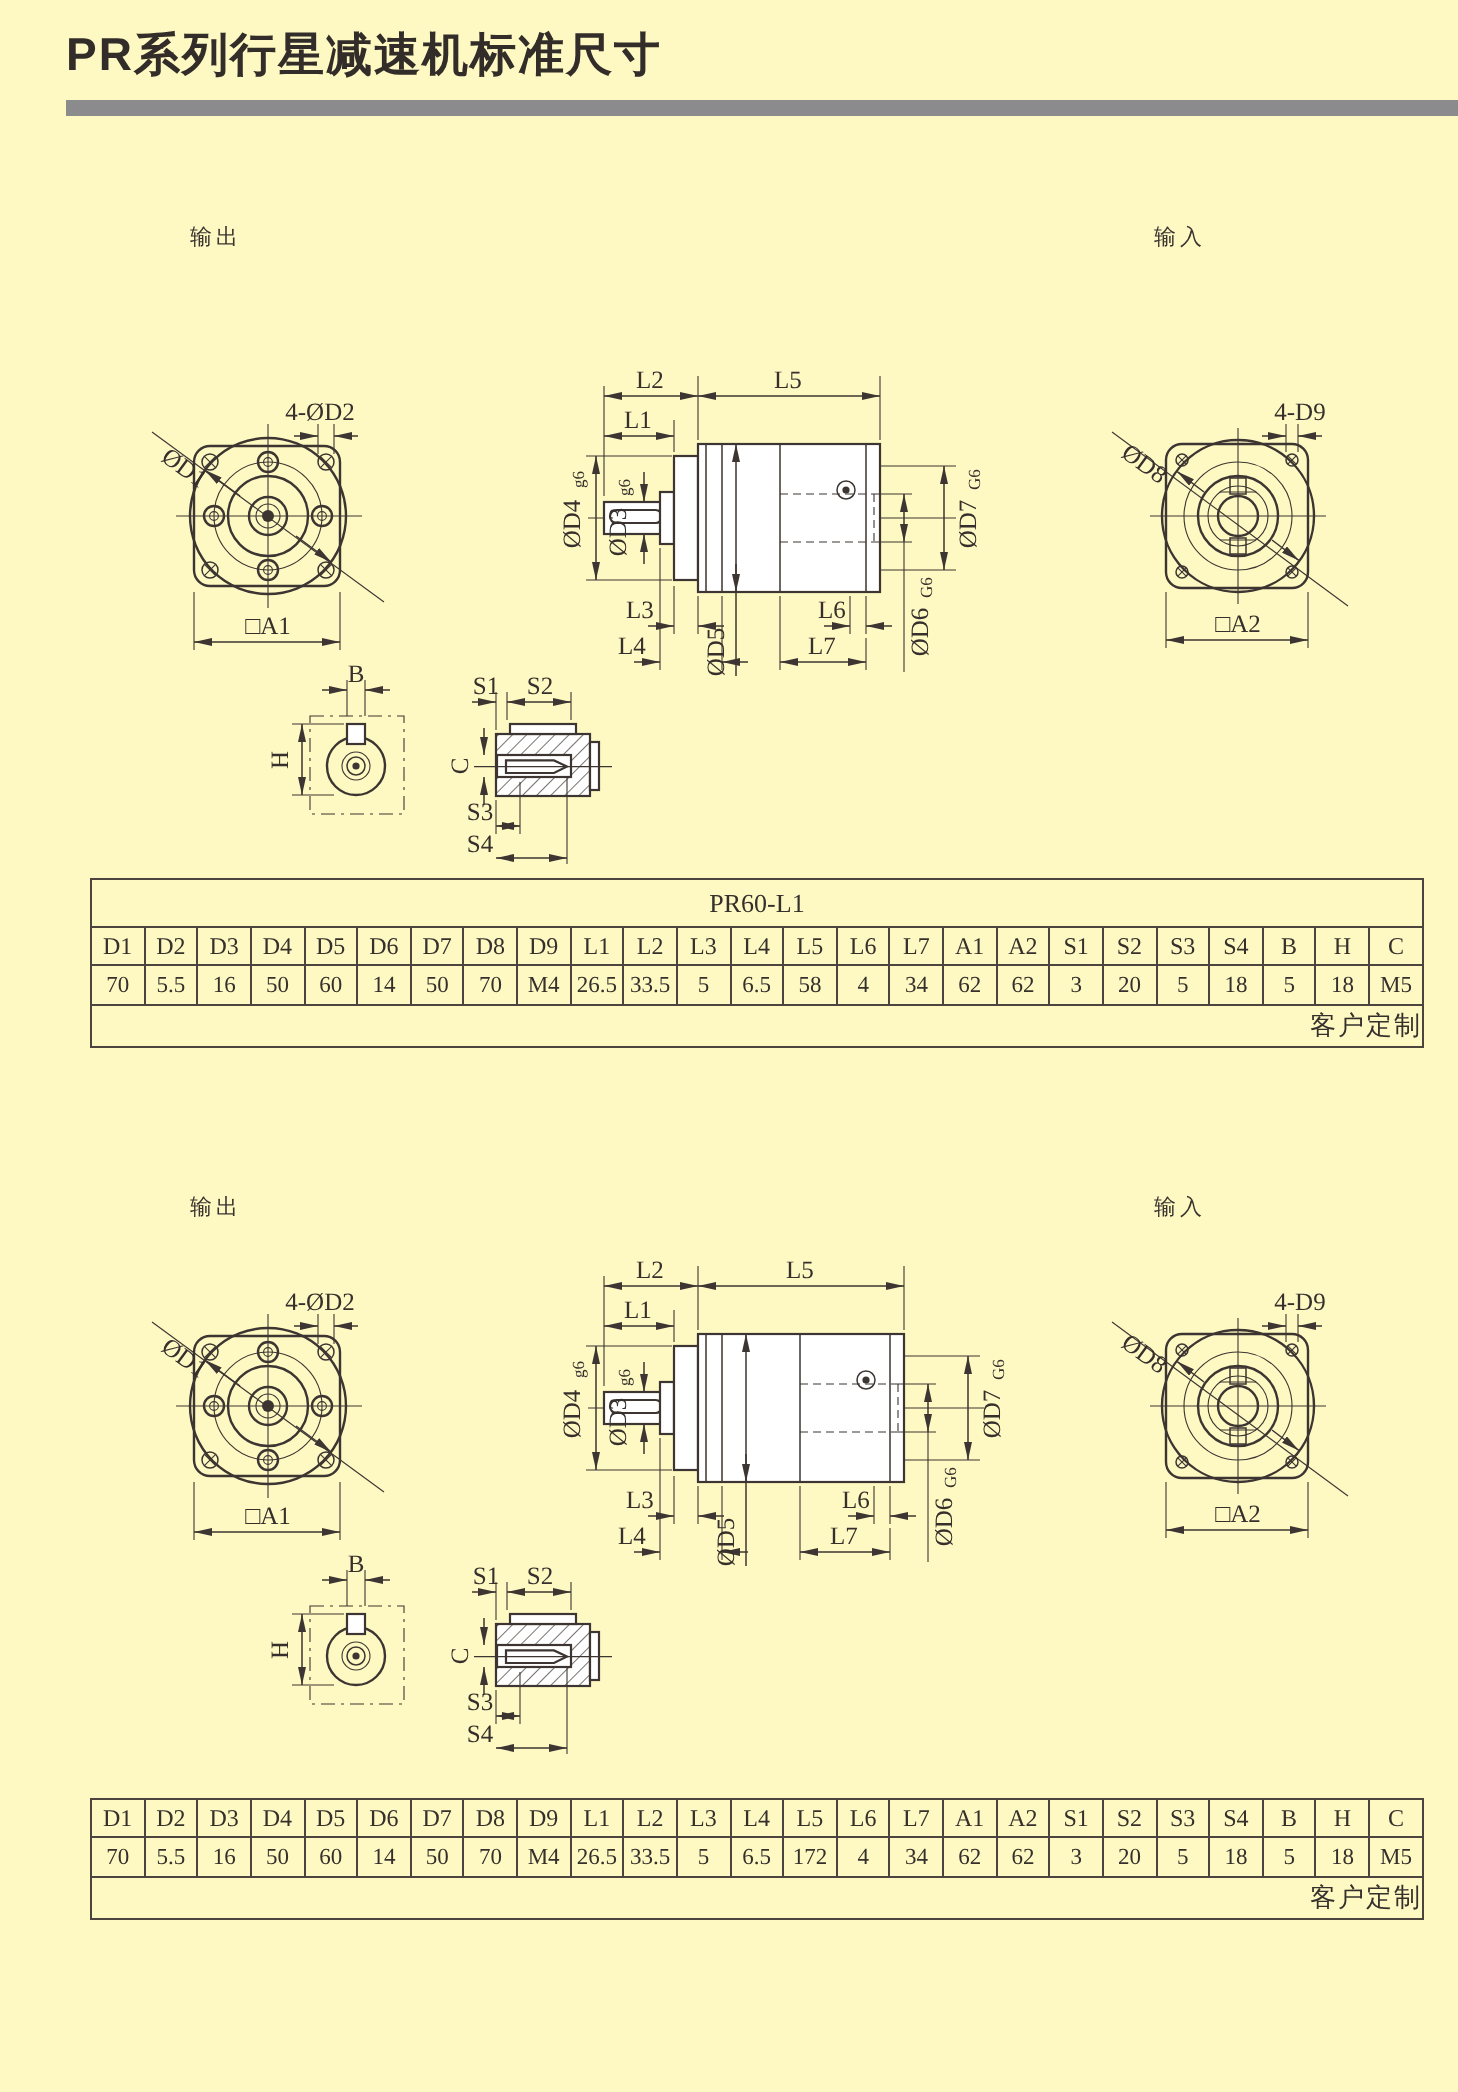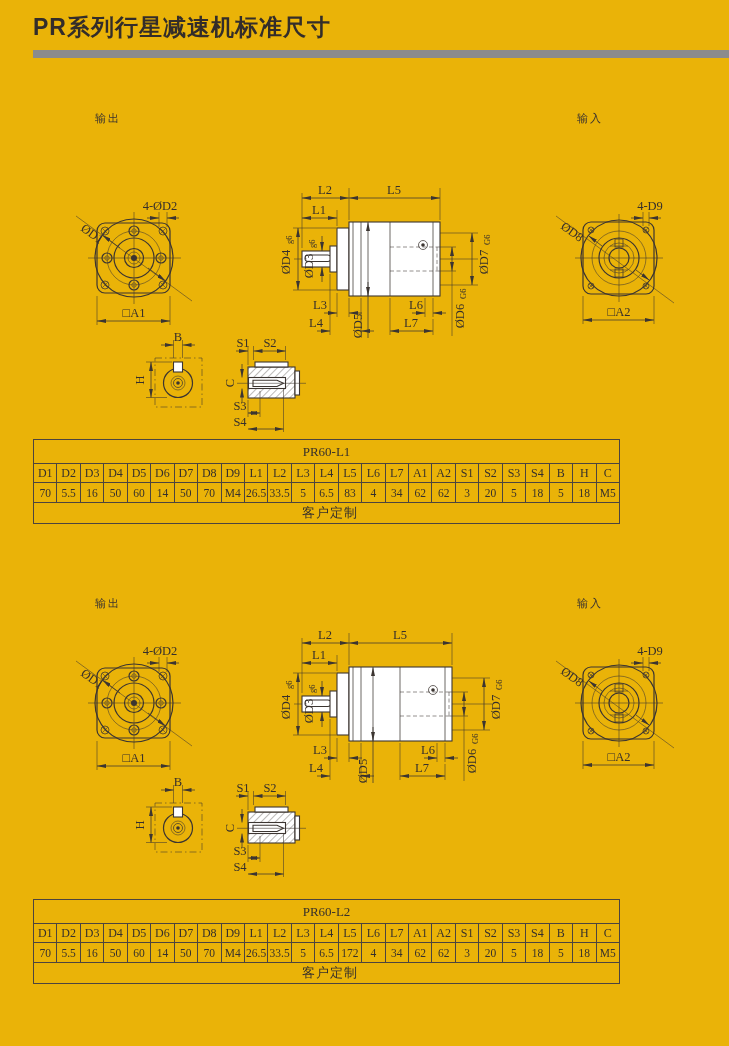--- a/index.html
+++ b/index.html
@@ -1,37 +1,37 @@
 <!DOCTYPE html>
 <html><head>
 <meta charset="utf-8">
 <style>
   html,body{margin:0;padding:0;background:#f4f4f4;}
-  .page{position:relative;width:729px;height:1046px;background:#eab308;overflow:hidden;
+  .page{position:relative;width:729px;height:1046px;background:#fef9c3;overflow:hidden;
         font-family:"Liberation Serif",serif;color:#362f2c;}
   .title{position:absolute;left:33px;top:12px;font-family:"Liberation Sans",sans-serif;
          font-size:23px;font-weight:600;letter-spacing:1px;color:#332d2a;}
   .bar{position:absolute;left:33px;top:50px;width:696px;height:8px;background:#8b8b8d;}
   .io-label{position:absolute;font-size:11px;letter-spacing:2px;color:#3a3330;}
   svg.drawing{position:absolute;left:0;}
   svg text{fill:#362f2c;font-family:"Liberation Serif",serif;font-size:12.5px;}
   svg text.sub{font-size:8.5px;}
   .ln{stroke:#3c3531;fill:none;stroke-width:1.2px;}
   .lw{stroke:#3c3531;fill:#fff;stroke-width:1.1px;}
   .lt{stroke:#3c3531;fill:none;stroke-width:0.55px;}
   .ld{stroke:#3c3531;fill:none;stroke-width:0.75px;}
   .fillc{fill:#3c3531;stroke:none;}
-  table.dims{position:absolute;left:33px;width:587px;border-collapse:collapse;table-layout:fixed;
+  table.dims{position:absolute;left:45px;width:667px;border-collapse:collapse;table-layout:fixed;
              color:#36302c;}
   table.dims td{border:1.2px solid #4c443f;text-align:center;padding:0;font-size:12px;
                 overflow:hidden;white-space:nowrap;}
   table.dims tr.tt td{height:23px;font-size:13px;}
   table.dims tr.th-row td{height:18px;margin-top:28px;}
   table.dims tr.tv-row td{height:19px;font-size:11.5px;}
-  table.dims tr.tf td{height:20px;text-align:center;padding-left:7px;font-size:13px;letter-spacing:1px;}
+  table.dims tr.tf td{height:20px;text-align:right;padding-left:7px;font-size:13px;letter-spacing:1px;}
 </style>
 </head>
 <body>
 
 <div class="page">
 
   <div class="title">PR系列行星减速机标准尺寸</div>
   <div class="bar"></div>
 
   <div class="io-label" style="left:95px;top:111px">输出</div>
@@ -347,21 +347,21 @@
           <td>50</td>
           <td>60</td>
           <td>14</td>
           <td>50</td>
           <td>70</td>
           <td>M4</td>
           <td>26.5</td>
           <td>33.5</td>
           <td>5</td>
           <td>6.5</td>
-          <td>83</td>
+          <td>58</td>
           <td>4</td>
           <td>34</td>
           <td>62</td>
           <td>62</td>
           <td>3</td>
           <td>20</td>
           <td>5</td>
           <td>18</td>
           <td>5</td>
           <td>18</td>
@@ -630,23 +630,20 @@
       <g>
         <line class="lt" x1="283.5" y1="288" x2="283.5" y2="332"></line>
         <line class="ld" x1="248" y1="329" x2="283.5" y2="329" marker-start="url(#ars)" marker-end="url(#ar)"></line>
         <text x="240" y="326" text-anchor="middle">S4</text>
       </g>
     </g>
   </svg>
 
   <table class="dims" style="top:899px">
     <tbody>
-      <tr class="tt">
-          <td colspan="25">PR60-L2</td>
-        </tr>
       <tr class="th-row">
           <td>D1</td>
           <td>D2</td>
           <td>D3</td>
           <td>D4</td>
           <td>D5</td>
           <td>D6</td>
           <td>D7</td>
           <td>D8</td>
           <td>D9</td>

